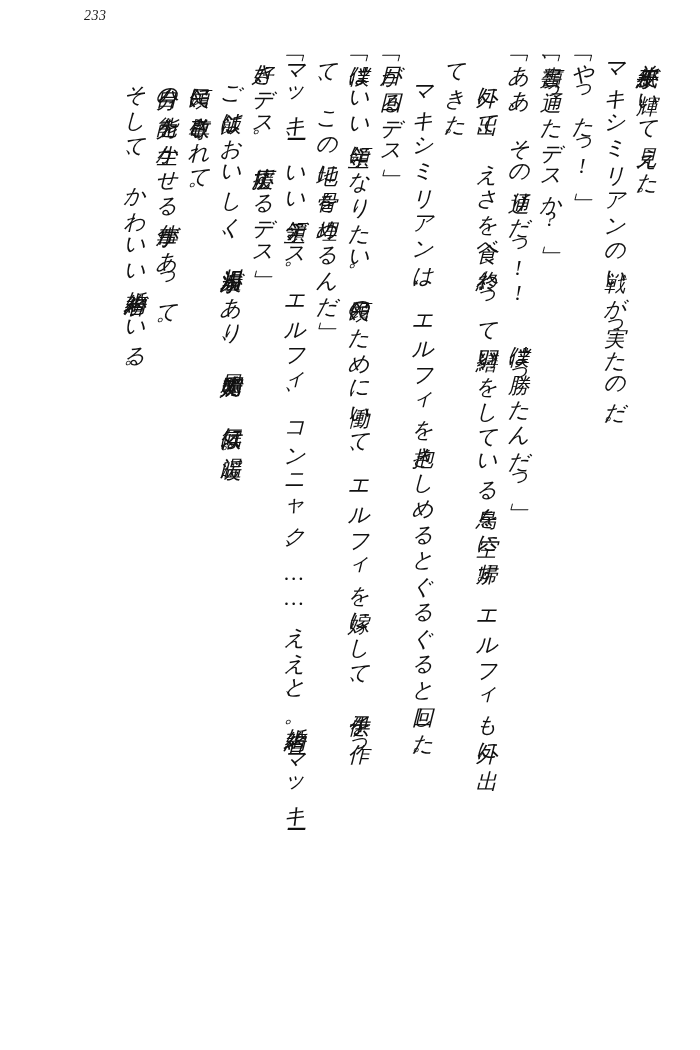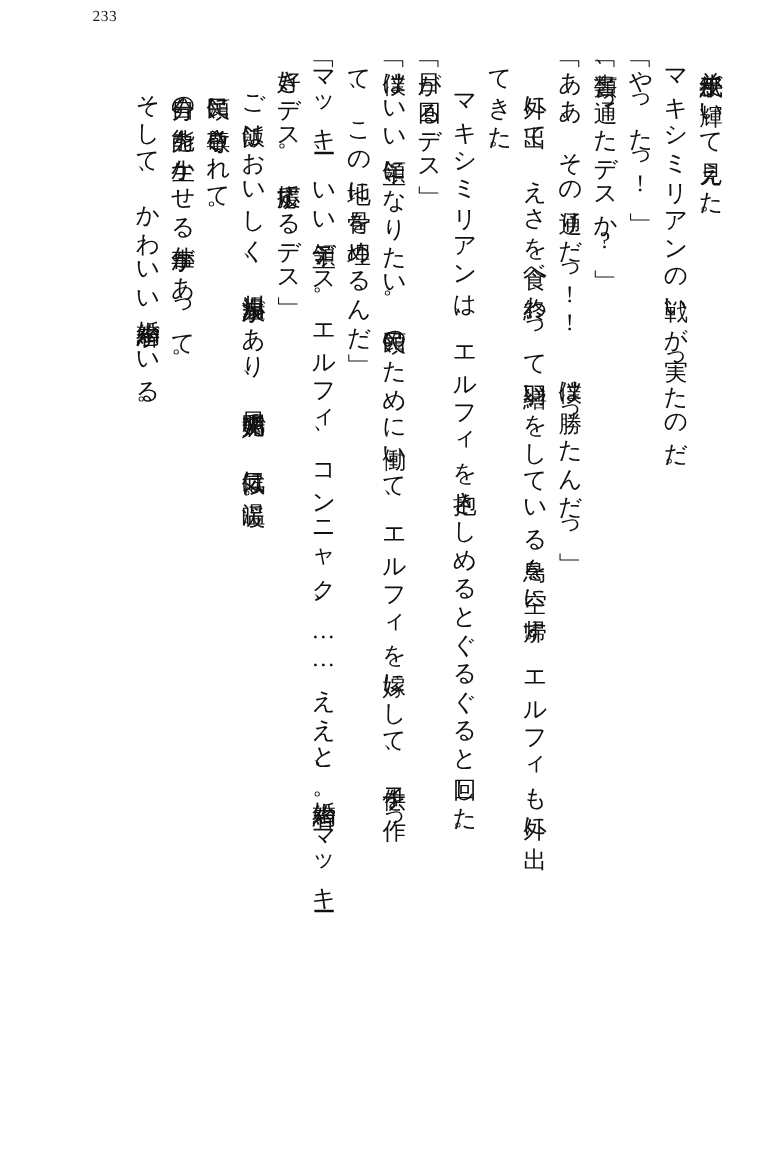--- a/index.html
+++ b/index.html
@@ -16,20 +16,21 @@
     overflow: hidden;
   }
 
   #page {
     position: absolute;
     left: 0;
     top: 0;
     width: 700px;
     height: 1050px;
     background: #ffffff;
+    font-style: italic;
   }
 
   
   #page-number {
     position: absolute;
     left: 84px;
     top: 8px;
     font-size: 14px;
     letter-spacing: 0.5px;
     font-family: "Liberation Serif", "DejaVu Serif", serif;

